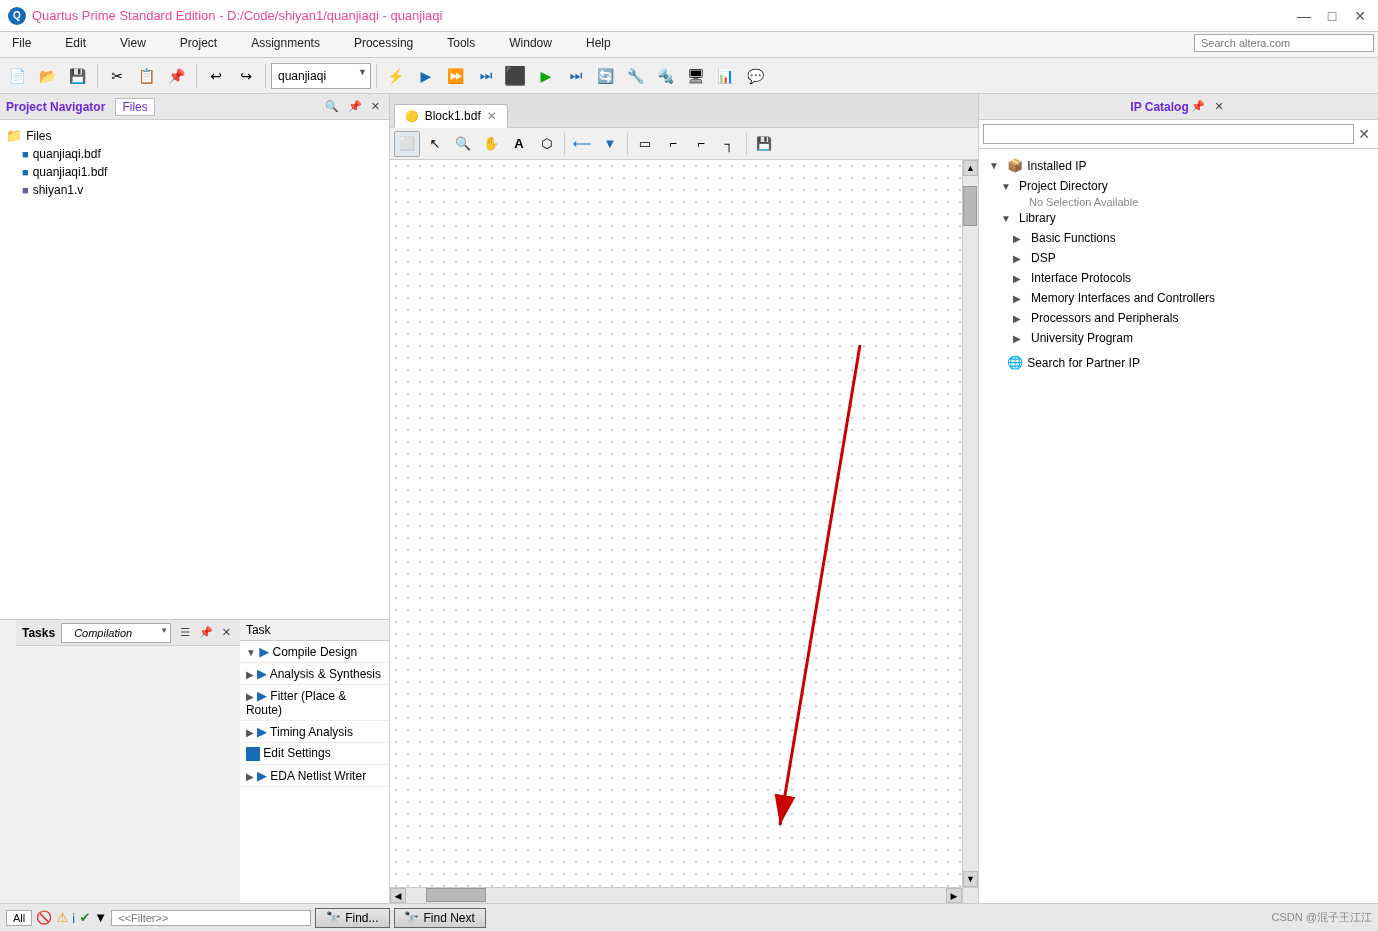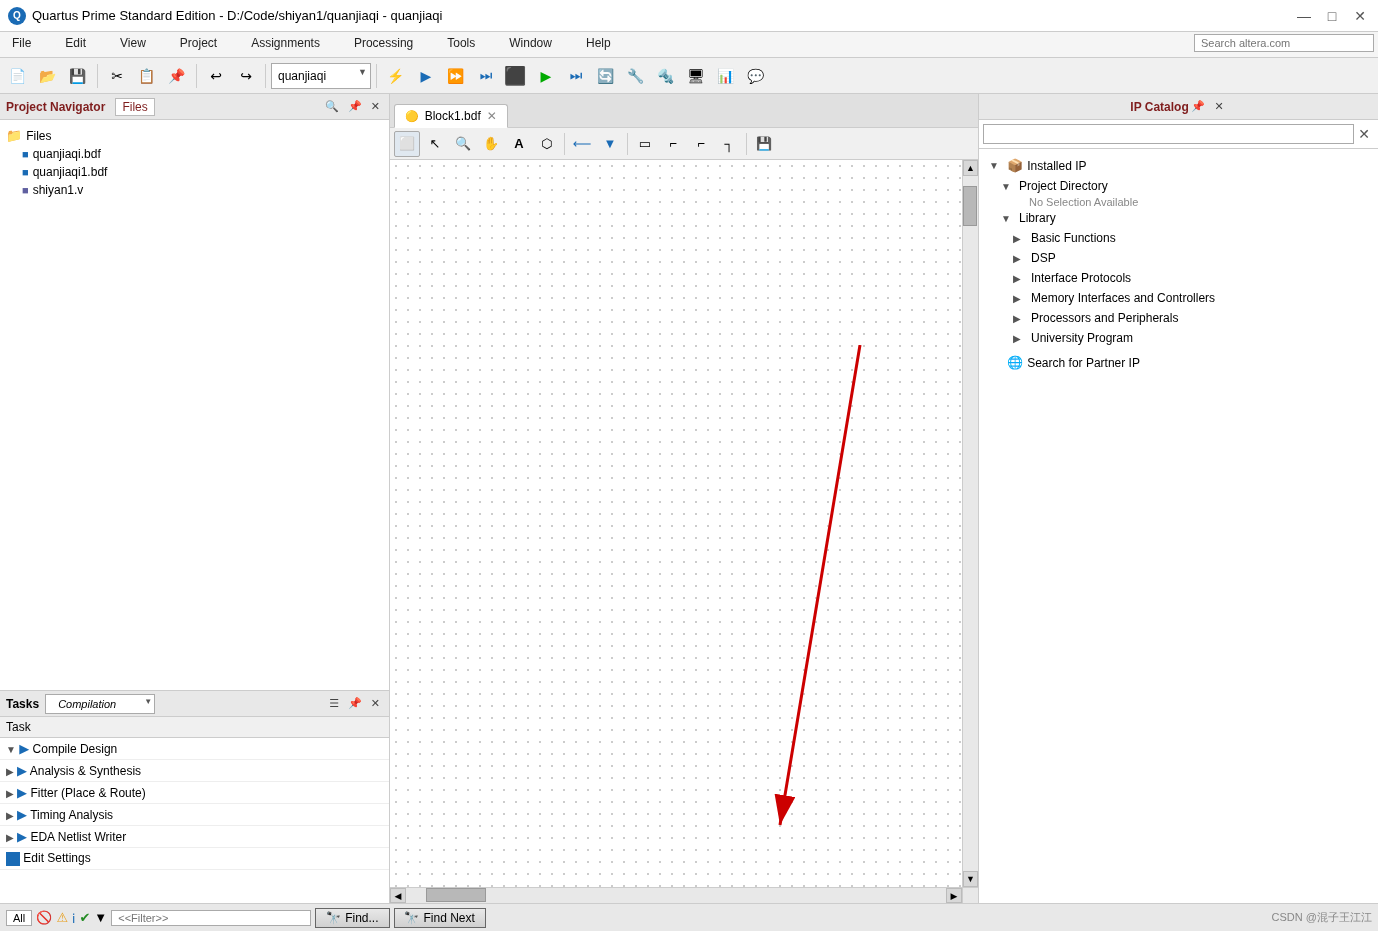--- a/index.html
+++ b/index.html
@@ -10,21 +10,21 @@
       background: #fff;
       border-bottom: 1px solid #ccc;
       display: flex;
       align-items: center;
       justify-content: space-between;
       padding: 4px 8px;
       height: 32px;
     }
     .title-bar-left { display: flex; align-items: center; gap: 6px; }
     .title-bar-icon { width: 18px; height: 18px; background: #1a6bb5; border-radius: 50%; display: flex; align-items: center; justify-content: center; color: white; font-size: 10px; font-weight: bold; }
-    .title-bar-text { font-size: 13px; color: #000000; }
+    .title-bar-text { font-size: 13px; color: #ec4899; }
     .title-bar-controls { display: flex; gap: 8px; }
     .title-bar-btn { width: 20px; height: 20px; display: flex; align-items: center; justify-content: center; cursor: pointer; font-size: 14px; color: #555; }
 
     
     .menu-bar {
       background: #f5f5f5;
       border-bottom: 1px solid #ccc;
       display: flex;
       align-items: flex-start;
       padding: 2px 4px;
@@ -106,37 +106,38 @@
     }
     .panel-header {
       background: #e8e8e8;
       border-bottom: 1px solid #ccc;
       padding: 3px 6px;
       display: flex;
       align-items: center;
       justify-content: space-between;
       height: 26px;
     }
-    .panel-header-title { font-size: 12px; font-weight: bold; color: #7f1d1d; }
+    .panel-header-title { font-size: 12px; font-weight: bold; color: #6d28d9; }
     .panel-header-icons { display: flex; gap: 3px; }
     .panel-header-icon { font-size: 11px; cursor: pointer; color: #444; padding: 1px 3px; }
 
     .file-tree { padding: 6px; overflow: auto; flex: 1; background: #fff; }
     .tree-item { padding: 2px 0 2px 16px; cursor: pointer; display: flex; align-items: center; gap: 4px; }
     .tree-folder { padding: 2px 0; cursor: pointer; display: flex; align-items: center; gap: 4px; font-weight: normal; }
     .folder-icon { color: #e8c04a; font-size: 13px; }
     .file-icon-bdf { color: #1a6bb5; font-size: 11px; font-weight: bold; }
     .file-icon-v { color: #6060a0; font-size: 11px; font-weight: bold; }
 
     
     .tasks-panel {
-      height: 212px;
-      display: flex;
-      flex-direction: column;
+      height: 283px;
+      display: flex;
+      flex-direction: row;
       overflow: hidden;
+      margin-left: 16px;
     }
     .tasks-header {
       background: #e8e8e8;
       border-bottom: 1px solid #ccc;
       padding: 3px 6px;
       display: flex;
       align-items: center;
       height: 26px;
       gap: 6px;
     }
@@ -532,29 +533,29 @@
             </tr>
             <tr class="task-row">
               <td class="task-indent-1">
                 <span class="chevron">▶</span>
                 <span class="play-icon">▶</span>
                 <span>Timing Analysis</span>
               </td>
             </tr>
             <tr class="task-row">
               <td class="task-indent-1">
-                <span class="chevron">▶</span>
-                <span class="play-icon">▶</span>
-                <span>EDA Netlist Writer</span>
+                <span style="display:inline-block;width:14px;height:14px;background:#1a6bb5;vertical-align:middle;"></span>
+                <span>Edit Settings</span>
               </td>
             </tr>
             <tr class="task-row">
               <td class="task-indent-1">
-                <span style="display:inline-block;width:14px;height:14px;background:#1a6bb5;vertical-align:middle;"></span>
-                <span>Edit Settings</span>
+                <span class="chevron">▶</span>
+                <span class="play-icon">▶</span>
+                <span>EDA Netlist Writer</span>
               </td>
             </tr>
           </tbody>
         </table>
       </div>
     </div>
 
   </div>
 
   <div class="editor-panel">

